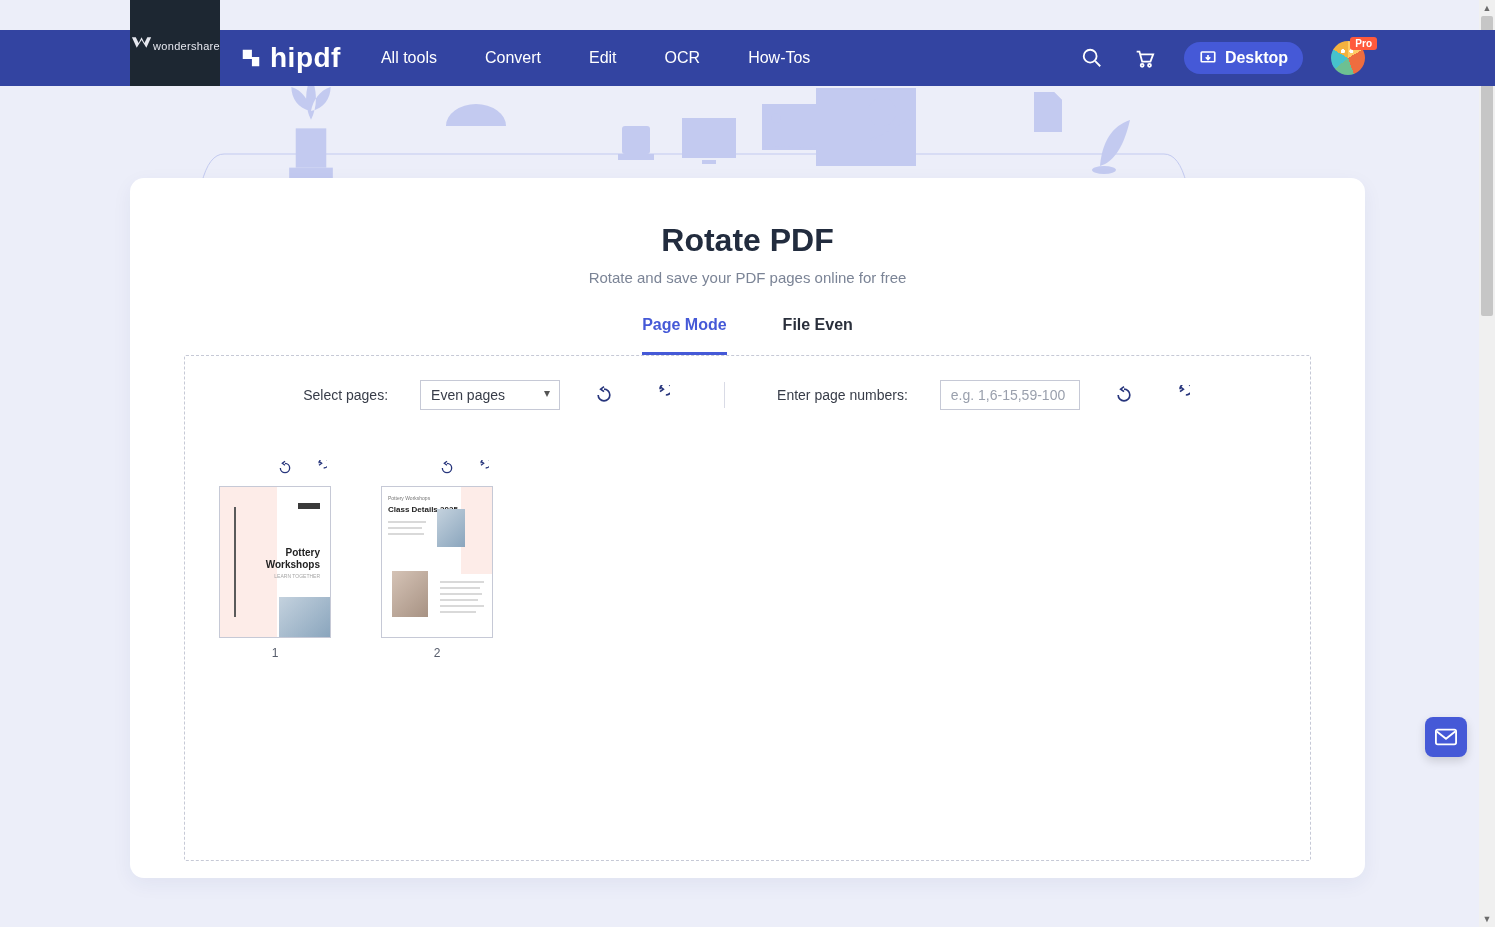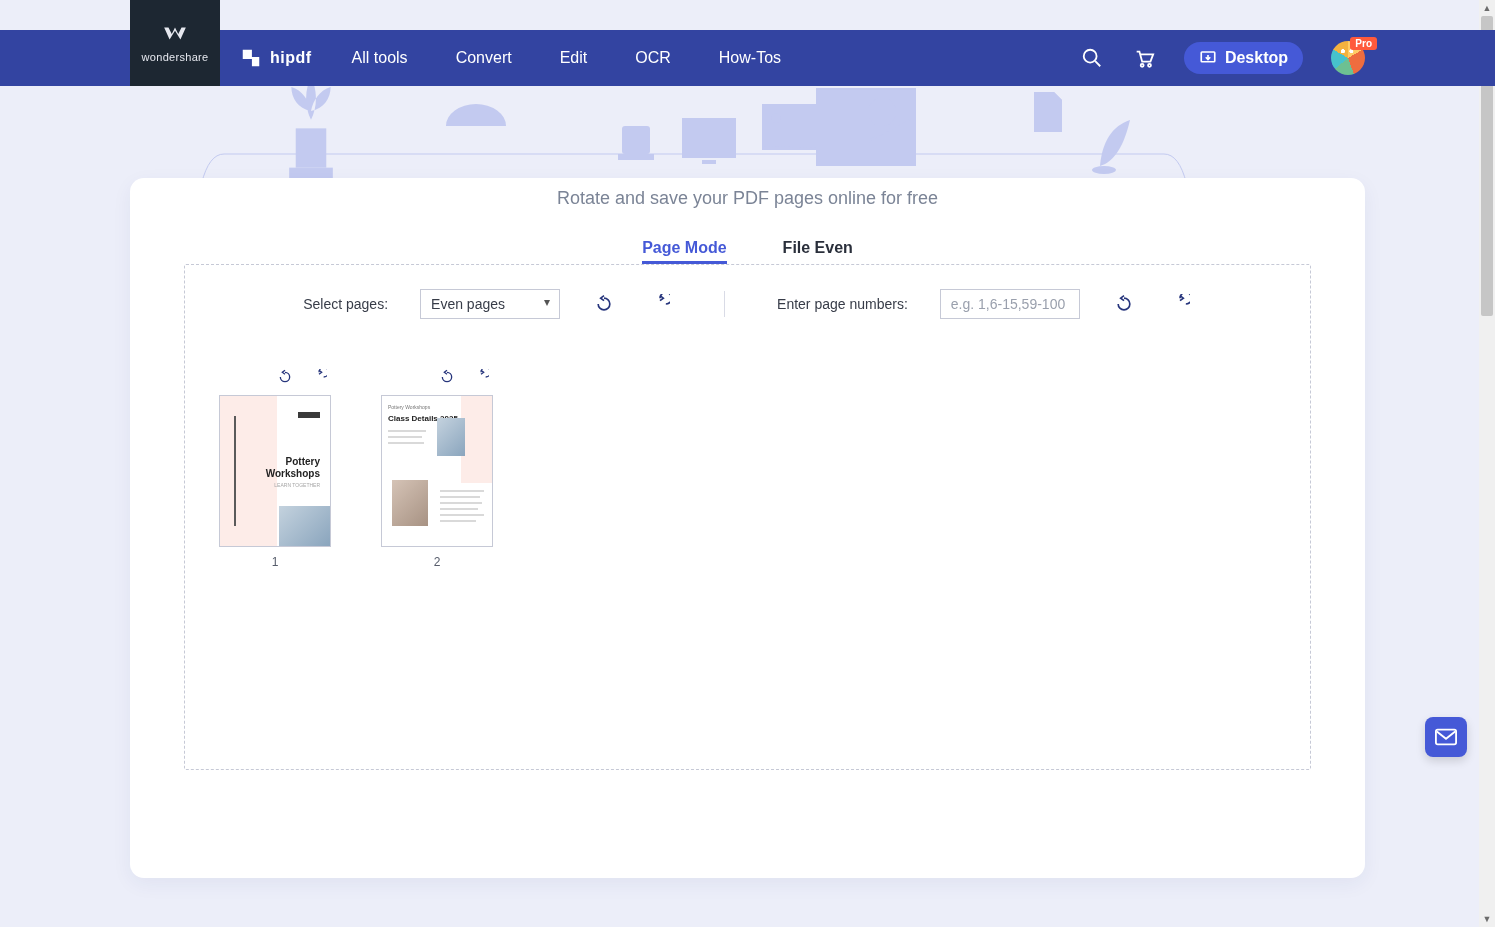--- a/index.html
+++ b/index.html
@@ -2,34 +2,34 @@
 <html><head>
 <meta charset="utf-8">
 <style>
   * { box-sizing: border-box; margin: 0; padding: 0; }
   html, body { width: 100%; height: 100%; font-family: "Segoe UI", Arial, sans-serif; background: #eceef9; overflow-x: hidden; }
   body { position: relative; }
 
   
   .ws-box {
     position: absolute; left: 130px; top: 0; width: 90px; height: 86px;
-    background: #1d2732; display: flex; flex-direction: column; align-items: center; justify-content: center;
+    background: #1d2732; display: flex; flex-direction: row; align-items: center; justify-content: center;
     color: #e6e8ef; z-index: 20;
   }
   .ws-box svg { width: 26px; height: 22px; fill: #e6e8ef; }
   .ws-box span { font-size: 11px; margin-top: 6px; letter-spacing: .3px; }
 
   .nav {
     position: absolute; left: 0; right: 0; top: 30px; height: 56px;
     background: #3344a1; display: flex; align-items: center; padding: 0 130px;
     color: #fff; z-index: 10;
   }
   .nav .logo { display: flex; align-items: center; margin-left: 110px; }
   .nav .logo svg { width: 22px; height: 22px; fill: #fff; }
-  .nav .logo span { font-size: 16px; font-weight: 700; margin-left: 8px; letter-spacing: .5px; }
+  .nav .logo span { font-size: 28px; font-weight: 700; margin-left: 8px; letter-spacing: .5px; }
   .nav .menu { display: flex; gap: 48px; margin-left: 40px; font-size: 16px; }
   .nav .menu div { cursor: pointer; }
   .nav .right { margin-left: auto; display: flex; align-items: center; gap: 28px; }
   .icon-btn { width: 24px; height: 24px; display: inline-flex; align-items: center; justify-content: center; cursor: pointer; }
   .icon-btn svg { width: 22px; height: 22px; stroke: #fff; fill: none; stroke-width: 2; }
 
   .desktop-btn {
     display: flex; align-items: center; gap: 8px;
     background: #4559d7; border: none; color: #fff;
     padding: 7px 15px; border-radius: 16px; font-size: 16px; font-weight: 700; cursor: pointer;
@@ -59,24 +59,24 @@
   .curve { position: absolute; top: 66px; left: 194px; width: 1000px; height: 120px; }
   .curve path { fill: none; stroke: #c3caf0; stroke-width: 1; }
 
   
   .card {
     position: absolute; left: 130px; right: 130px; top: 178px; min-height: 700px;
     background: #fff; border-radius: 14px; box-shadow: 0 6px 20px rgba(40,50,120,.06);
     display: flex; flex-direction: column; align-items: center;
   }
   .card h1 { font-size: 32px; font-weight: 800; color: #222c3e; margin-top: 44px; }
-  .card .subtitle { font-size: 18px; color: #7b8496; margin-top: 10px; }
+  .card .subtitle { font-size: 15px; color: #7b8496; margin-top: 10px; }
 
   .tabs { display: flex; gap: 56px; margin-top: 30px; font-weight: 700; font-size: 16px; }
-  .tab { padding-bottom: 4px; color: #2a2f3b; cursor: pointer; }
+  .tab { padding-bottom: 18px; color: #2a2f3b; cursor: pointer; }
   .tab.active { color: #4559d7; border-bottom: 3px solid #4559d7; }
 
   .work-area {
     margin-top: 0; width: calc(100% - 108px); border: 1px dashed #c6c9d6;
     border-radius: 2px; padding: 24px 30px 200px; position: relative;
   }
 
   .toolbar-row { display: flex; align-items: center; gap: 32px; justify-content: center; flex-wrap: wrap; }
   .toolbar-row .label { font-size: 14px; color: #373c48; }
   .select { position: relative; }
@@ -228,20 +228,21 @@
       <path d="M24 2v8h8"></path>
       <path d="M10 22h16M10 30h12"></path>
     </svg>
   <svg class="deco-pen" viewBox="0 0 46 80">
       <path d="M10 70c14-4 24-20 30-46-18 6-28 22-30 46z"></path>
       <ellipse cx="14" cy="74" rx="12" ry="4"></ellipse>
     </svg>
 </div>
 
 <div class="card">
+  <h1>Rotate PDF</h1>
   <div class="subtitle">Rotate and save your PDF pages online for free</div>
 
   <div class="tabs">
     <div class="tab active">Page Mode</div>
     <div class="tab">File Even</div>
   </div>
 
   <div class="work-area">
 
     <div class="toolbar-row">

